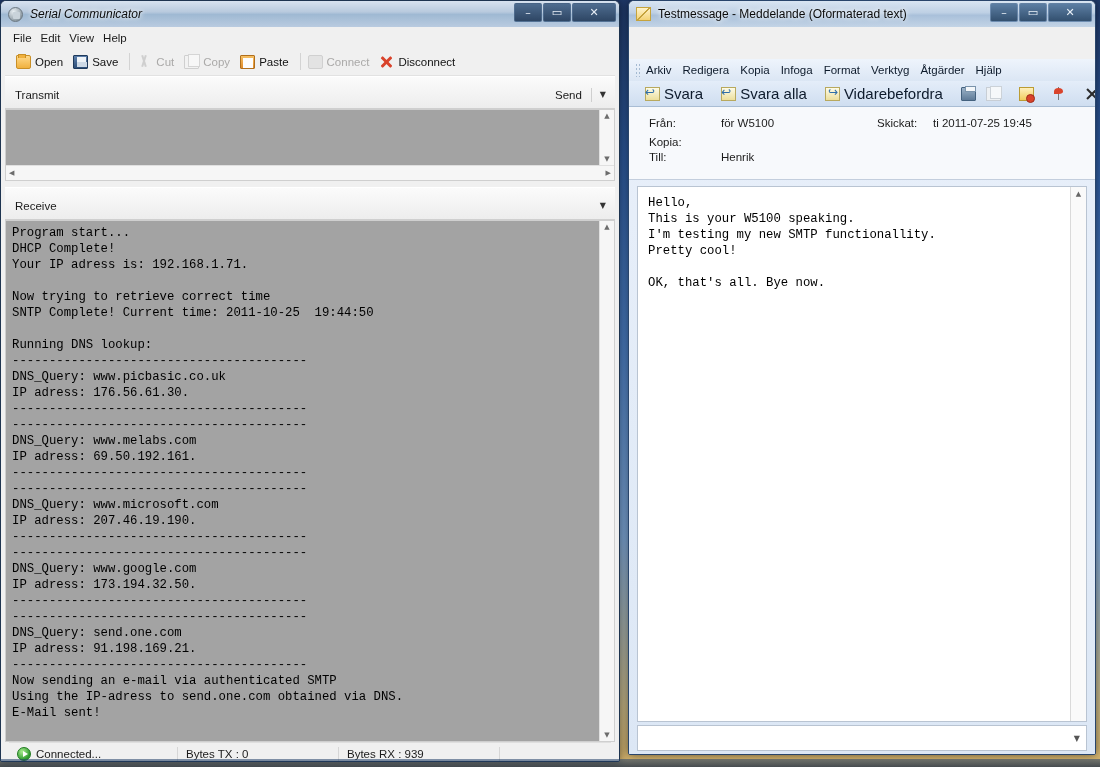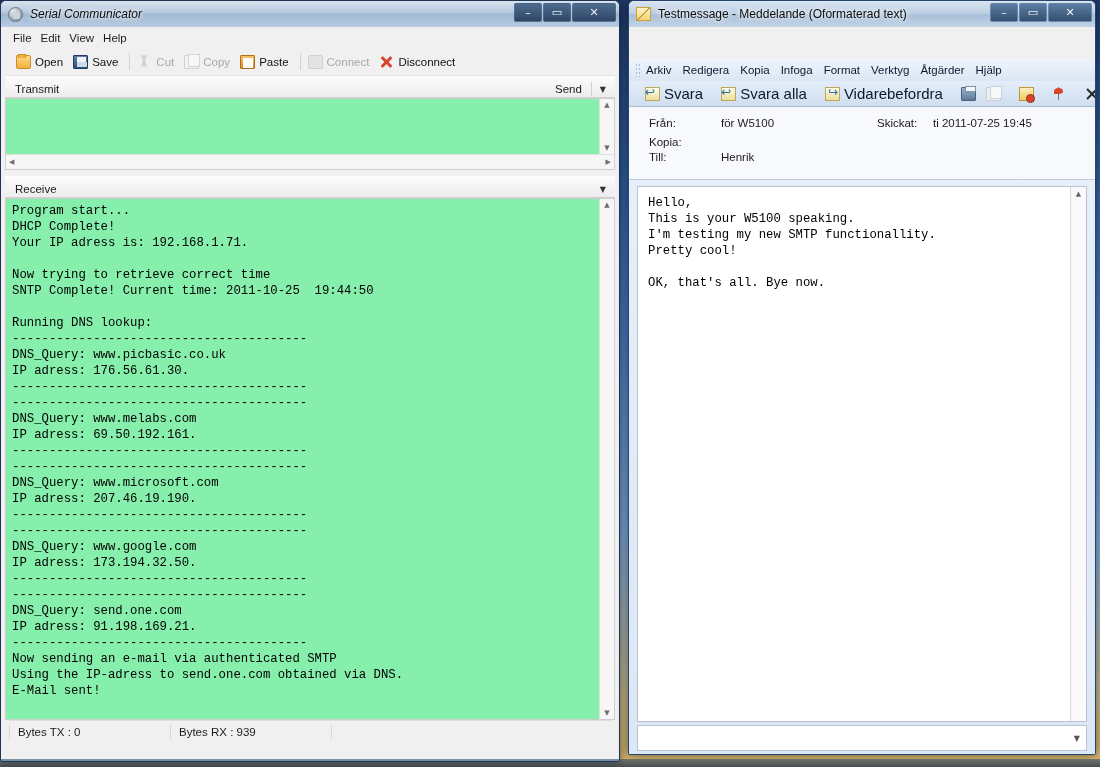--- a/index.html
+++ b/index.html
@@ -71,37 +71,37 @@
     display: flex; align-items: center; gap: 0;
     background: #f0f0f0; padding-left: 8px;
     border-bottom: 1px solid #e2e2e2;
   }
   .tb-item { display: flex; align-items: center; gap: 4px; padding: 2px 7px 2px 3px;
     font-size: 11.5px; color: #121212; white-space: nowrap; }
   .tb-item.disabled { color: #aaa9a8; }
   .tb-sep { width: 1px; height: 17px; background: #d3d3d3; margin: 0 4px; }
 
   .panel-header {
-    height: 22px; flex: none;
+    height: 33px; flex: none;
     display: flex; align-items: center;
     border-top: 1px solid #ffffff;
     border-bottom: 1px solid #cfcfcf;
     background: linear-gradient(180deg,#fbfbfb,#ededed);
     padding: 4px 4px 0 10px;
     font-size: 11.5px; color: #1b1b1b;
   }
   .panel-header .spacer { flex: 1; }
   .ph-btn { font-size: 11.5px; color: #1b1b1b; padding: 0 6px; }
   .ph-div { width: 1px; height: 14px; background: #cfcfcf; margin: 0 3px; }
   .caret { font-size: 8px; color: #333; font-family: "DejaVu Sans", sans-serif; padding: 0 5px; }
 
   .text-area-wrap { display: flex; flex-direction: column; background: #fff;
     border: 1px solid #cfcfcf; }
   .text-row { display: flex; }
-  .text-field { flex: 1; background: #86efac; overflow: hidden;
+  .text-field { flex: 1; background: #a3a3a3; overflow: hidden;
     font-family: "Liberation Mono", monospace; font-size: 12.3px; line-height: 16px;
     color: #000; padding: 3px 0 0 6px; white-space: pre; }
   #transmit-area { height: 55px; }
   #receive-area { height: 520px; padding-top: 4px; }
 
   .vscroll { width: 15px; background: #f6f6f6; border-left: 1px solid #e0e0e0;
     display: flex; flex-direction: column; justify-content: space-between;
     align-items: center; padding: 2px 0; }
   .vscroll .arr { font-size: 7px; color: #6c6c6c; font-family: "DejaVu Sans", sans-serif; }
   .hscroll { height: 15px; background: #f6f6f6; border-top: 1px solid #e0e0e0;
@@ -350,20 +350,24 @@
 Using the IP-adress to send.one.com obtained via DNS.
 E-Mail sent!</div>
         <div class="vscroll" style="height:520px">
           <span class="arr">▲</span>
           <span class="arr">▼</span>
         </div>
       </div>
     </div>
 
     <div class="statusbar">
+      <div class="sb-cell" style="width:168px">
+        <span class="ico greenplay"></span>
+        <span>Connected...</span>
+      </div>
       <div class="sb-sep"></div>
       <div class="sb-cell" style="width:160px">
         <span>Bytes TX : 0</span>
       </div>
       <div class="sb-sep"></div>
       <div class="sb-cell" style="width:160px">
         <span>Bytes RX : 939</span>
       </div>
       <div class="sb-sep"></div>
       <div class="sb-cell" style="flex:1"></div>

